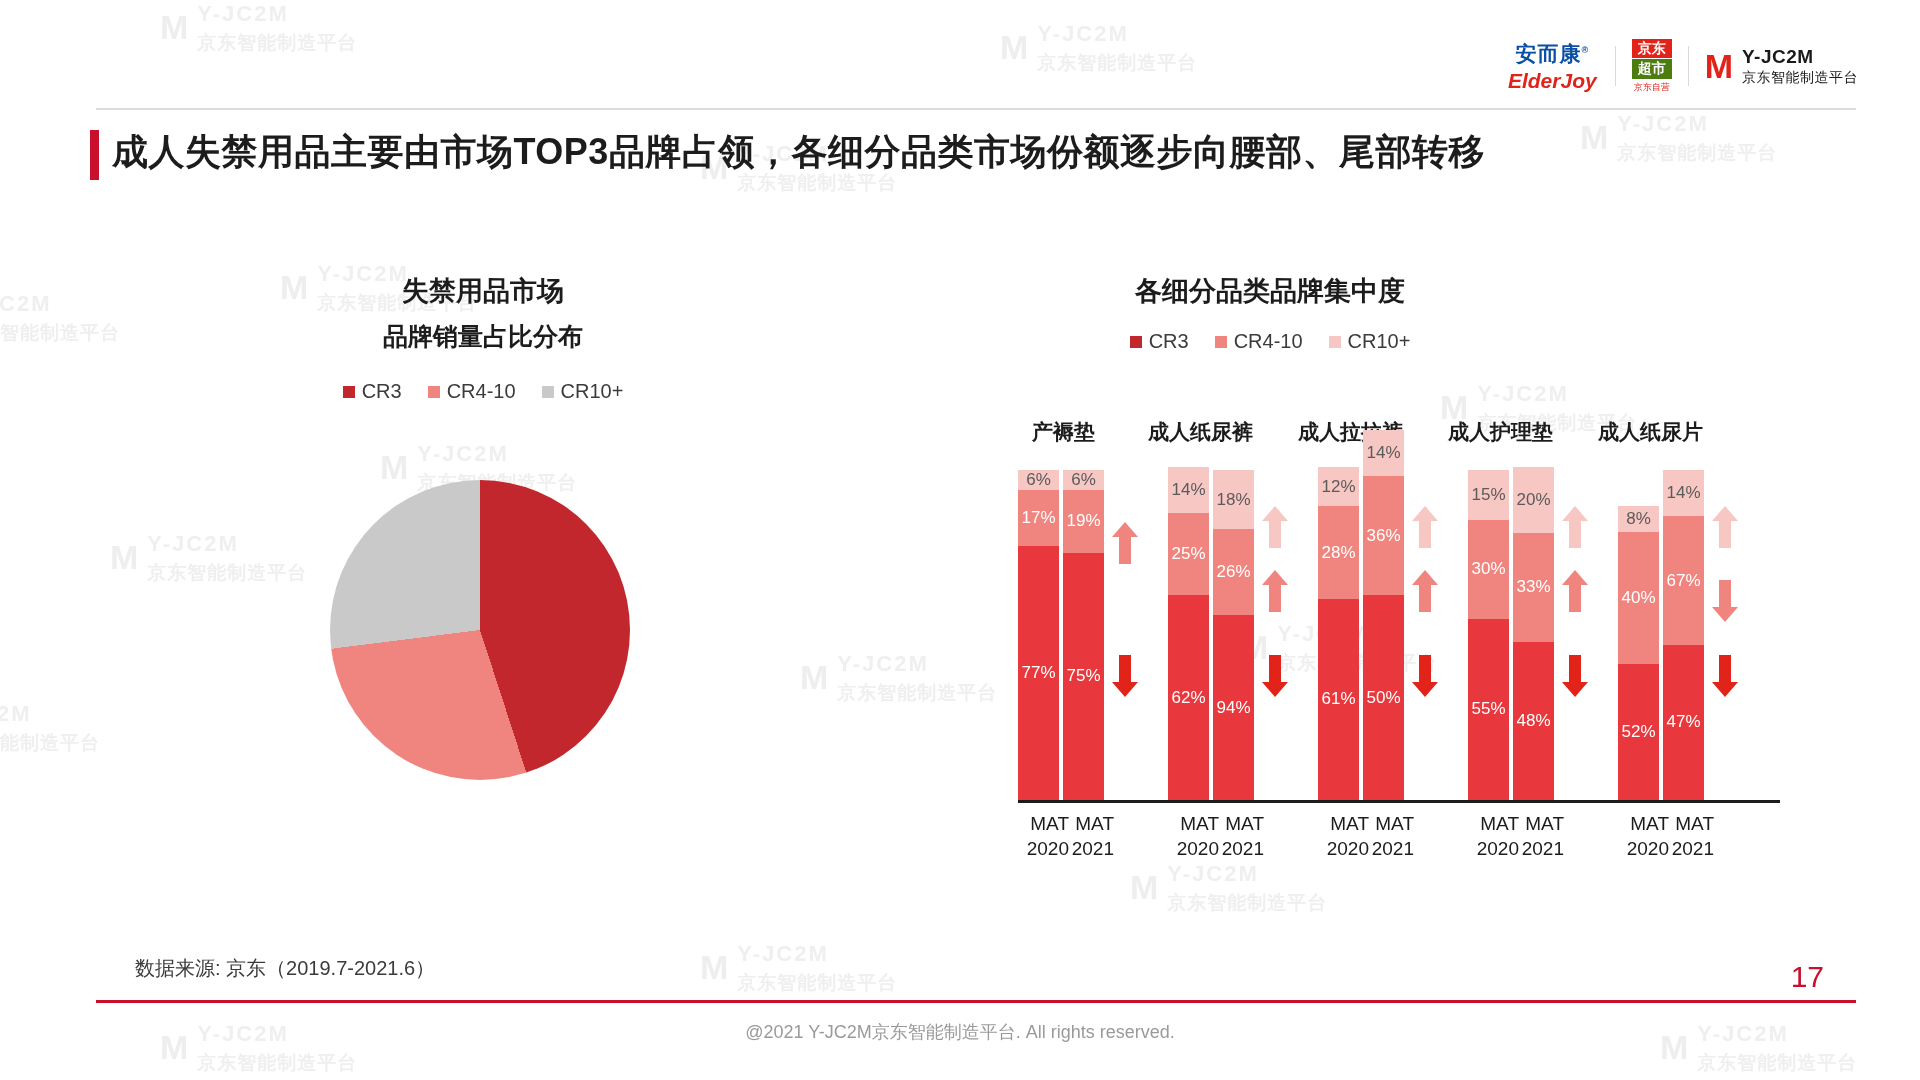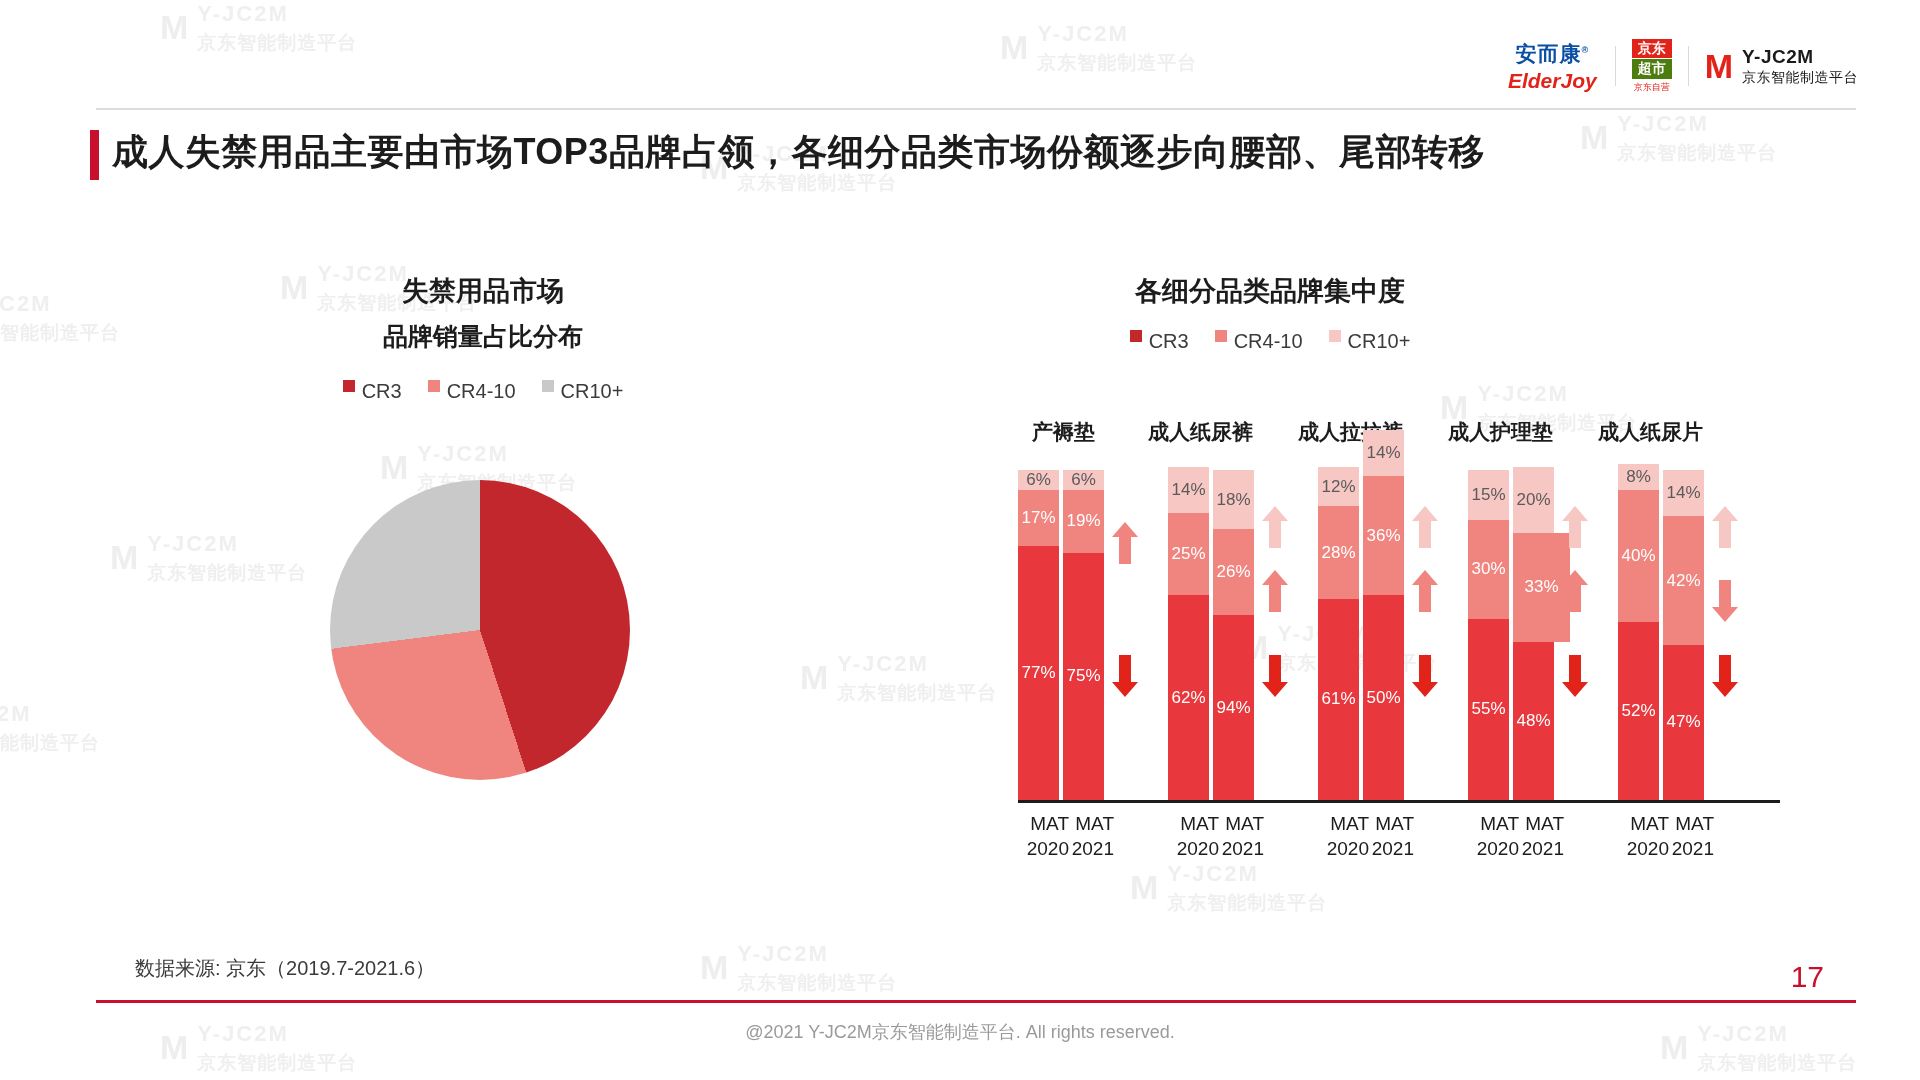--- a/index.html
+++ b/index.html
@@ -68,21 +68,21 @@
   .headline{
     position:absolute;left:112px;top:128px;
     font-size:36px;font-weight:bold;color:#1c1c1c;letter-spacing:.5px;
     white-space:nowrap;
   }
 
   
   .left-title1{position:absolute;left:303px;top:273px;width:360px;text-align:center;font-size:27px;font-weight:bold;color:#1c1c1c;}
   .left-title2{position:absolute;left:303px;top:320px;width:360px;text-align:center;font-size:25px;font-weight:bold;color:#1c1c1c;}
   .legend{display:flex;align-items:center;justify-content:center;gap:26px;}
-  .legend-item{display:flex;align-items:flex-start;font-size:20px;color:#3b3b3b;}
+  .legend-item{display:flex;align-items:center;font-size:20px;color:#3b3b3b;}
   .legend-sq{width:12px;height:12px;margin-right:7px;display:inline-block;}
   .left-legend{position:absolute;left:283px;top:380px;width:400px;}
 
   .pie-wrap{position:absolute;left:330px;top:480px;width:300px;height:300px;}
   .pie{width:300px;height:300px;border-radius:50%;}
 
   
   .right-title{position:absolute;left:1040px;top:273px;width:460px;text-align:center;font-size:27px;font-weight:bold;color:#1c1c1c;}
   .right-legend{position:absolute;left:1040px;top:330px;width:460px;}
 
@@ -370,21 +370,21 @@
             <span>30%</span>
           </div>
         <div class="seg" style="height:181.5px;background:#e8383d;">
             <span>55%</span>
           </div>
       </div>
       <div class="bar" style="left:45px;">
         <div class="seg lbl-dark" style="height:66px;background:#f7c7c3;">
             <span>20%</span>
           </div>
-        <div class="seg" style="height:108.9px;background:#f0857f;padding-left:16px;">
+        <div class="seg" style="height:108.9px;background:#f0857f;">
             <span>33%</span>
           </div>
         <div class="seg" style="height:158.4px;background:#e8383d;">
             <span>48%</span>
           </div>
       </div>
       <div class="arrow" style="left:94px;top:36px;">
         <svg width="26" height="42" viewBox="0 0 26 42">
             <polygon points="13,0 26,15 19,15 19,42 7,42 7,15 0,15" fill="#f7c7c3"></polygon>
           </svg>
@@ -402,30 +402,30 @@
     </div>
 
     <div class="grp" style="left:600px;">
       <div class="bar" style="left:0px;">
         <div class="seg lbl-dark" style="height:26.4px;background:#f7c7c3;">
             <span>8%</span>
           </div>
         <div class="seg" style="height:132px;background:#f0857f;">
             <span>40%</span>
           </div>
-        <div class="seg" style="height:178px;background:#e8383d;">
+        <div class="seg" style="height:136px;background:#e8383d;">
             <span>52%</span>
           </div>
       </div>
       <div class="bar" style="left:45px;">
         <div class="seg lbl-dark" style="height:46.2px;background:#f7c7c3;">
             <span>14%</span>
           </div>
         <div class="seg" style="height:128.7px;background:#f0857f;">
-            <span>42%</span>
+            <span>67%</span>
           </div>
         <div class="seg" style="height:155.1px;background:#e8383d;">
             <span>47%</span>
           </div>
       </div>
       <div class="arrow" style="left:94px;top:36px;">
         <svg width="26" height="42" viewBox="0 0 26 42">
             <polygon points="13,0 26,15 19,15 19,42 7,42 7,15 0,15" fill="#f7c7c3"></polygon>
           </svg>
       </div>

